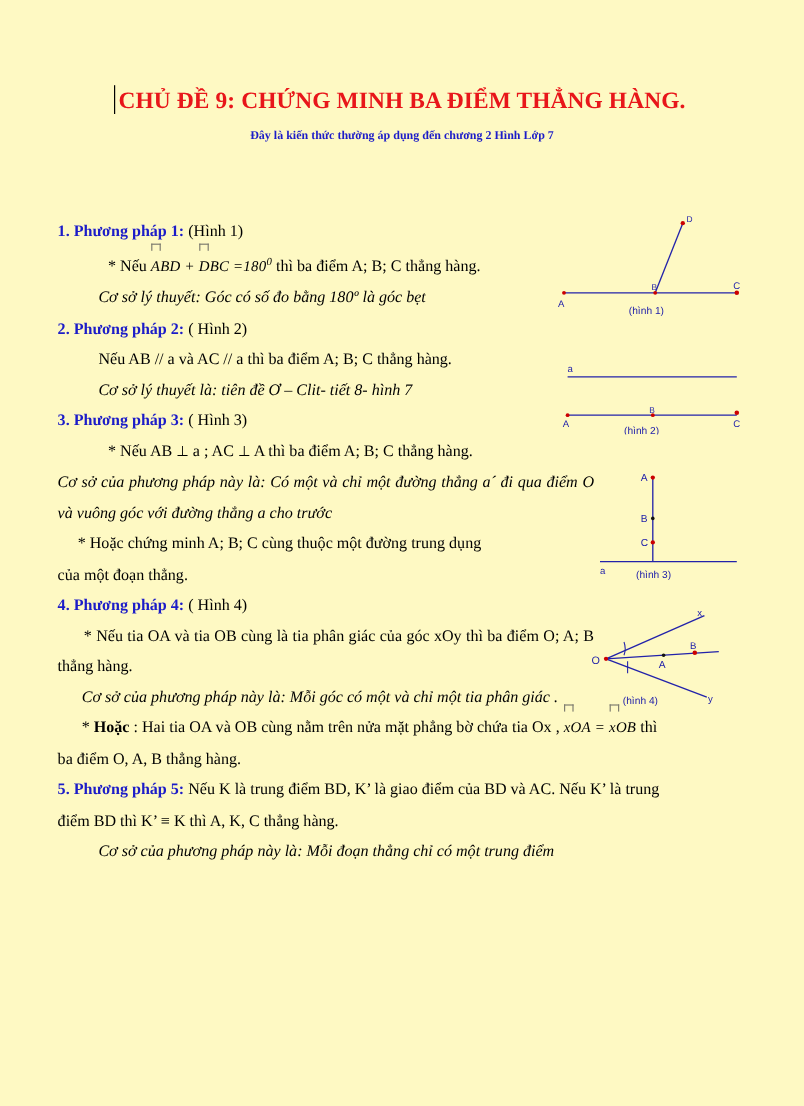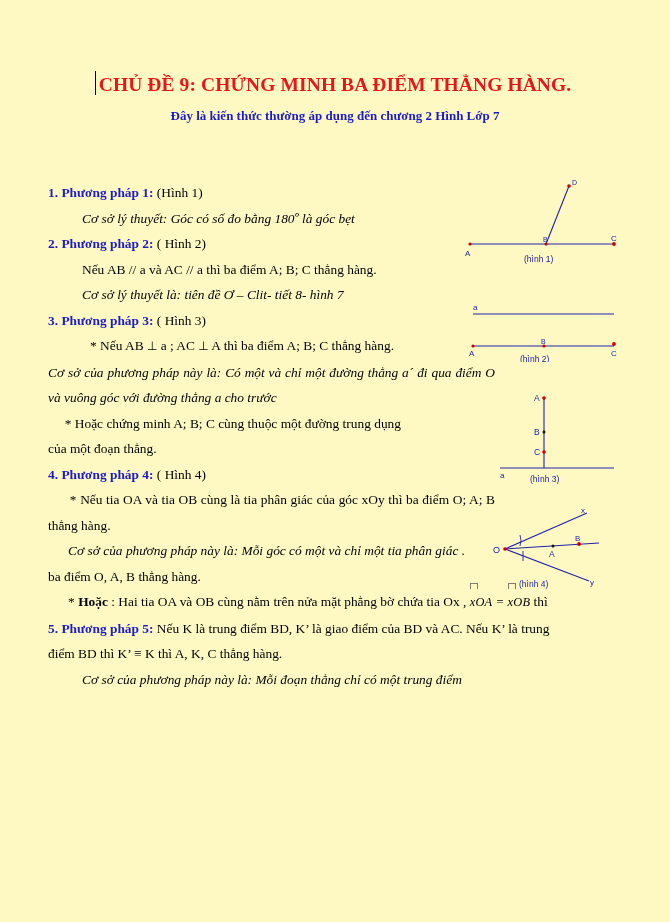--- a/index.html
+++ b/index.html
@@ -47,21 +47,21 @@
     width: 1.6px;
     height: 24px;
     background: #000000;
   }
   .doc-subtitle {
     position: absolute;
     top: 108px;
     left: 0;
     width: 670px;
     text-align: center;
-    font-size: 13px;
+    font-size: 10px;
     font-weight: bold;
     color: #1c1cc8;
     white-space: nowrap;
   }
 
   
   .body-text {
     position: absolute;
     left: 48px;
     top: 180px;
@@ -139,20 +139,23 @@
       <span>CHỦ ĐỀ 9: CHỨNG MINH BA ĐIỂM THẲNG HÀNG.</span>
     </div>
   </div>
   <div class="doc-subtitle">Đây là kiến thức thường áp dụng đến chương 2 Hình Lớp 7</div>
 
   <div class="body-text">
 
     <div class="ln">
       <span class="hd">1. Phương pháp 1:</span><span> (Hình 1)</span>
     </div>
+    <div class="ln ind1">
+      <span>* Nếu </span><span class="eq"><span class="ang">ABD</span><span> + </span><span class="ang">DBC</span><span> =180</span><span class="sup">0</span></span><span>  thì ba điểm A; B; C thẳng hàng.</span>
+    </div>
     <div class="ln ind2 it">Cơ sở lý thuyết: Góc có số đo bằng 180º là góc bẹt</div>
 
     <div class="ln">
       <span class="hd">2. Phương pháp 2:</span><span> ( Hình 2)</span>
     </div>
     <div class="ln ind2">Nếu AB // a và AC // a thì ba điểm A; B; C thẳng hàng.</div>
     <div class="ln ind2 it">Cơ sở lý thuyết là: tiên đề Ơ – Clit- tiết 8- hình 7</div>
 
     <div class="ln">
       <span class="hd">3. Phương pháp 3:</span><span> ( Hình 3)</span>
@@ -168,24 +171,24 @@
 
     <div class="ln">
       <span class="hd">4. Phương pháp 4:</span><span> ( Hình 4)</span>
     </div>
     <div class="ln narrow-just">
       &nbsp;&nbsp;&nbsp;&nbsp;&nbsp;&nbsp;<span>* Nếu tia OA và tia OB cùng là tia phân giác của góc xOy thì ba điểm O; A; B thẳng hàng.</span>
     </div>
     <div class="ln narrow it">
       &nbsp;&nbsp;&nbsp;&nbsp;&nbsp;&nbsp;<span>Cơ sở của phương pháp này là:  Mỗi góc có một và chỉ một tia phân giác .</span>
     </div>
-    <div class="ln">ba điểm O, A, B thẳng hàng.</div>
     <div class="ln wide">
       &nbsp;&nbsp;&nbsp;&nbsp;&nbsp;&nbsp;<span>* </span><span class="bd">Hoặc</span><span> : Hai tia OA và OB cùng nằm trên nửa mặt phẳng bờ chứa tia Ox , </span><span class="eq"><span class="ang">xOA</span><span> = </span><span class="ang">xOB</span></span><span> thì</span>
     </div>
+    <div class="ln">ba điểm O, A, B thẳng hàng.</div>
 
     <div class="ln wide">
       <span class="hd">5. Phương pháp 5:</span><span> Nếu K là trung điểm BD, K’ là giao điểm của BD và AC. Nếu K’ là trung</span>
     </div>
     <div class="ln">điểm BD  thì K’ ≡ K thì A, K, C thẳng hàng.</div>
     <div class="ln ind2 it">Cơ sở của phương pháp này là: Mỗi đoạn thẳng chỉ có một trung điểm</div>
 
   </div>
 
   <div class="fig" style="left:462px; top:168px;">

